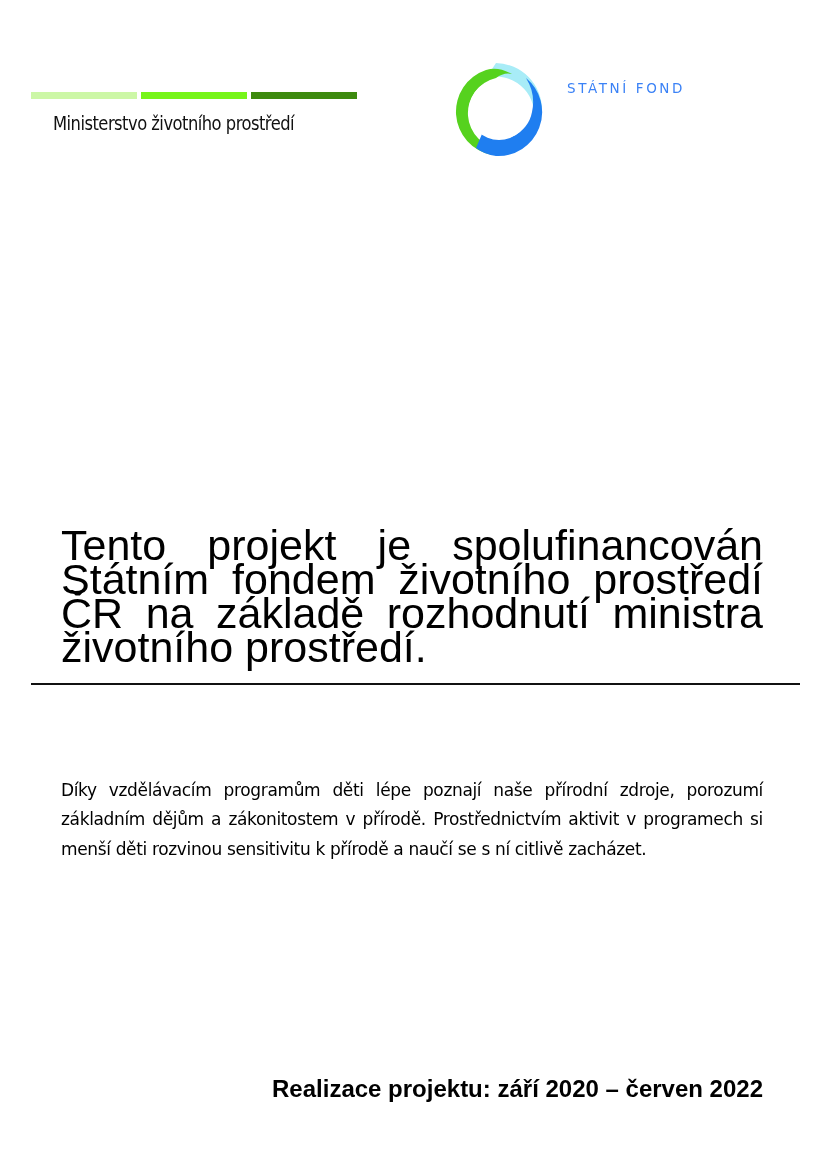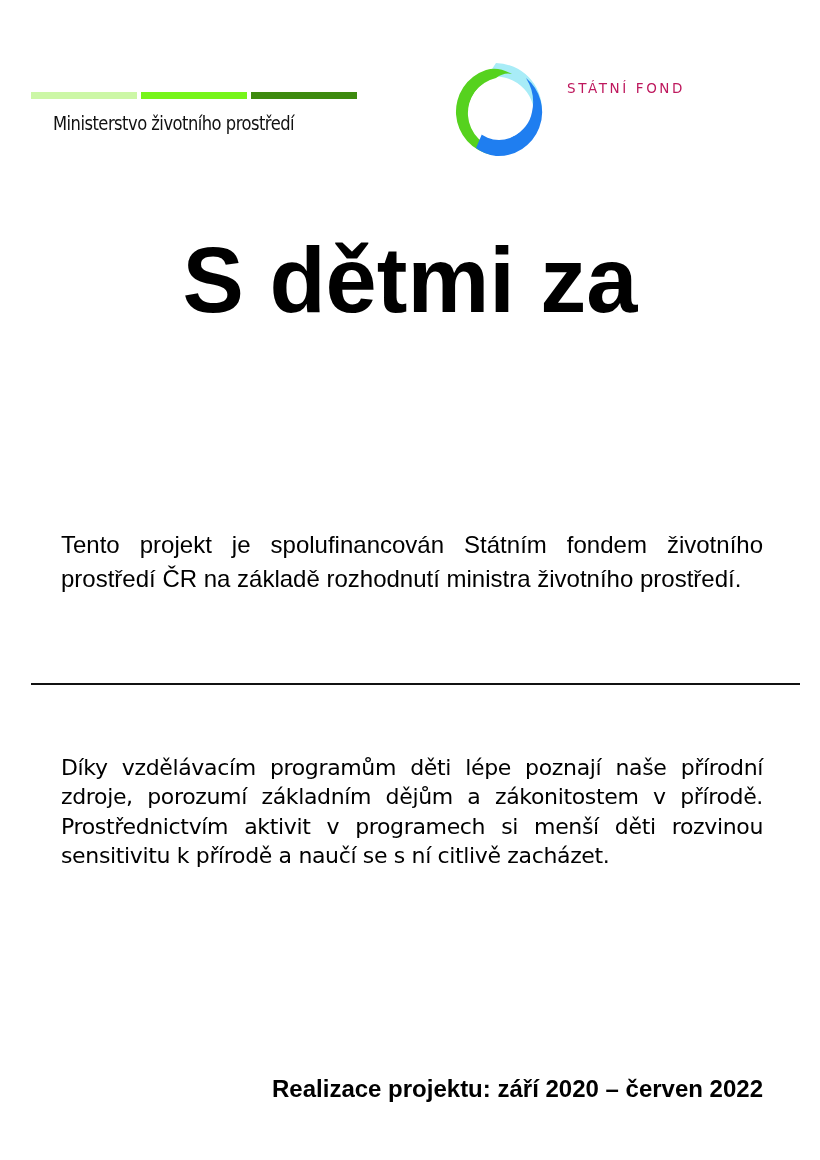--- a/index.html
+++ b/index.html
@@ -11,37 +11,37 @@
     .bar { width: 106px; height: 7px; }
     .mzp-name {
       position: absolute; left: 53px; top: 112px;
       font-family: "DejaVu Sans", sans-serif; font-size: 19px; letter-spacing: -0.6px;
       transform: scaleX(0.86); transform-origin: left top; color: #111;
     }
     .sfzp-logo { position: absolute; left: 446px; top: 60px; width: 100px; height: 100px; }
     .sfzp-text {
       position: absolute; left: 567px; top: 76px;
       font-family: "DejaVu Sans", sans-serif; font-size: 13.5px; letter-spacing: 2.6px;
-      line-height: 24px; color: #be185d;
+      line-height: 24px; color: #3b82f6;
     }
     .sfzp-text div { white-space: nowrap; }
     .title {
       position: absolute; left: 0; top: 218px; width: 820px; text-align: center;
       font-family: "Liberation Sans", sans-serif; font-weight: bold; font-size: 92px;
       line-height: 124px; margin: 0;
     }
     .lead {
       position: absolute; left: 61px; top: 528px; width: 702px;
-      font-family: "Liberation Sans", sans-serif; font-size: 24px; line-height: 34px;
+      font-family: "Liberation Sans", sans-serif; font-size: 43px; line-height: 34px;
       text-align: justify; text-align-last: left;
     }
     .rule { position: absolute; left: 31px; top: 683px; width: 769px; height: 2px; background: #111; }
     .body-text {
-      position: absolute; left: 61px; top: 753px; width: 702px;
-      font-family: "DejaVu Sans", sans-serif; font-size: 22px; line-height: 29.3px;
+      position: absolute; left: 61px; top: 776px; width: 702px;
+      font-family: "DejaVu Sans", sans-serif; font-size: 17px; line-height: 29.3px;
       letter-spacing: -0.35px; text-align: justify;
     }
     .body-text p { margin: 0; }
     .footer {
       position: absolute; right: 57px; top: 1075px;
       font-family: "Liberation Sans", sans-serif; font-weight: bold; font-size: 24px;
       white-space: nowrap;
     }
   </style>
 </head>
@@ -62,21 +62,21 @@
     <path d="M40 10 A44 44 0 0 0 46 95 L 55 89 A36 36 0 0 1 50 18 Q 58 12 66 14 Q 52 6 40 10 Z" fill="#56d21e"></path>
     <path d="M80 18 A44 44 0 0 1 50 96 A40 40 0 0 1 30 88 L 36 74 A33 33 0 0 0 86 52 Q 90 34 80 18 Z" fill="#1f7ef0"></path>
     <circle cx="53" cy="50" r="30" fill="#ffffff"></circle>
   </svg>
   <div class="sfzp-text">
     <div>STÁTNÍ FOND</div>
   </div>
 </div>
 
 <h1 class="title">
-  <span>S dětmi za</span><br>
+  <br>
 </h1>
 
 <div class="lead">Tento projekt je spolufinancován Státním fondem životního prostředí ČR na základě rozhodnutí ministra životního prostředí.</div>
 
 <div class="rule"></div>
 
 <div class="body-text">
   <p>Díky vzdělávacím programům děti lépe poznají naše přírodní zdroje, porozumí základním dějům a zákonitostem v přírodě. Prostřednictvím aktivit v programech si menší děti rozvinou sensitivitu k přírodě a naučí se s ní citlivě zacházet.</p>
 </div>
 

